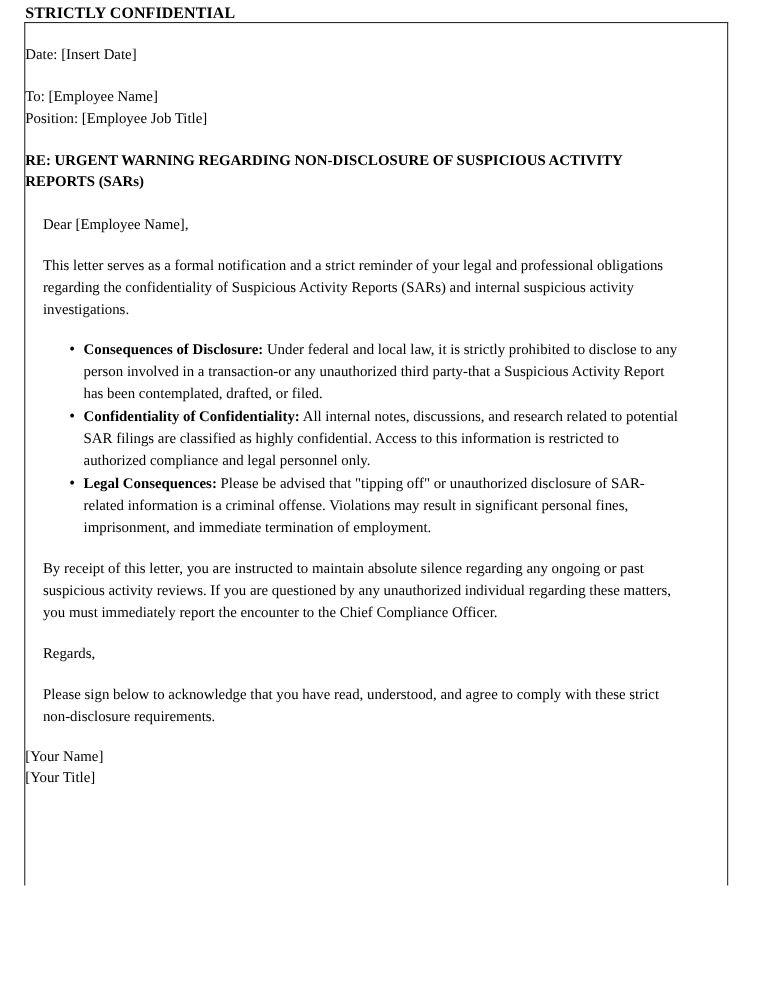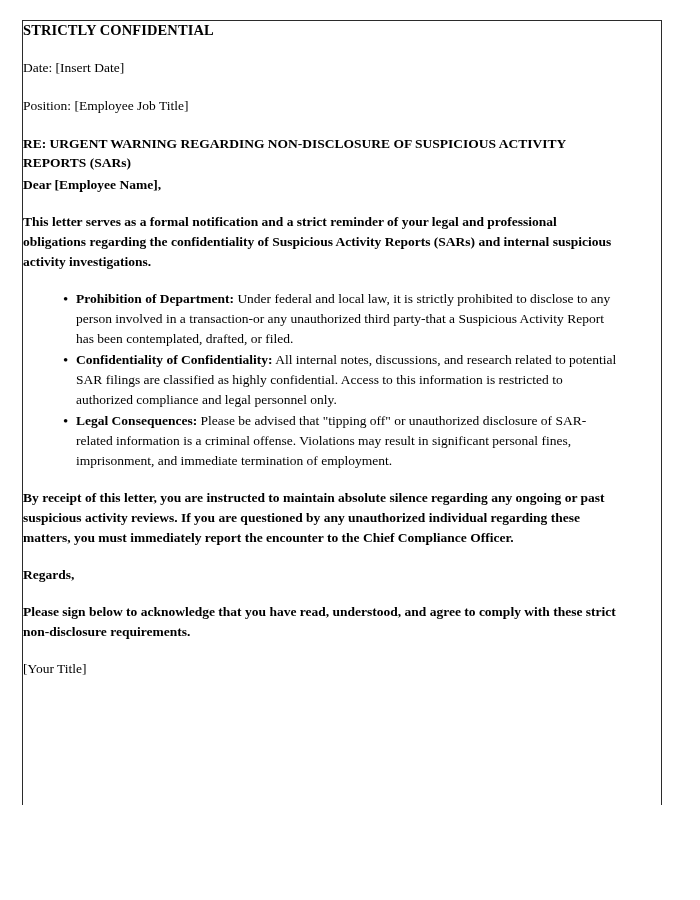--- a/index.html
+++ b/index.html
@@ -28,21 +28,21 @@
     border-top: 1px solid #2b2b2b;
     border-right: 1px solid #2b2b2b;
     border-bottom: none;
     box-sizing: border-box;
     background: #ffffff;
   }
 
   #doc {
     position: absolute;
     left: 23px;
-    top: 21px;
+    top: 3px;
     width: 596px;
   }
 
   .title {
     font-size: 14.5px;
     font-weight: bold;
     letter-spacing: 0.1px;
     margin: 0 0 18px 0;
     line-height: 1.3;
   }
@@ -54,29 +54,28 @@
   }
 
   .block {
     margin: 16px 0 18px 0;
   }
 
   .subject {
     font-size: 13.5px;
     font-weight: bold;
     line-height: 19px;
-    margin: 0 0 3px 0;
+    margin: 0 0 20px 0;
   }
 
   p.para {
     font-size: 13.5px;
     line-height: 20px;
-    margin: 0 0 17px 0;
+    margin: 0 0 17px 16px;
     text-align: left;
-    font-weight: bold;
   }
 
   ul.mandates {
     margin: 0 0 17px 0;
     padding-left: 40px;
     list-style: none;
   }
   ul.mandates > li {
     position: relative;
     font-size: 13.5px;
@@ -106,48 +105,50 @@
 
 <div id="doc">
 
   <div class="title">STRICTLY CONFIDENTIAL</div>
 
   <div class="block">
     <p class="line">Date: [Insert Date]</p>
   </div>
 
   <div class="block">
+    <p class="line">To: [Employee Name]</p>
     <p class="line">Position: [Employee Job Title]</p>
   </div>
 
   <div class="subject">RE: URGENT WARNING REGARDING NON-DISCLOSURE OF SUSPICIOUS ACTIVITY REPORTS (SARs)</div>
 
   <p class="para">Dear [Employee Name],</p>
 
   <p class="para">This letter serves as a formal notification and a strict reminder of your legal and professional obligations regarding the confidentiality of Suspicious Activity Reports (SARs) and internal suspicious activity investigations.</p>
 
 
   <ul class="mandates">
     <li>
       <span class="bullet">•</span>
-      <span class="lead">Prohibition of Department:</span><span class="body"> Under federal and local law, it is strictly prohibited to disclose to any person involved in a transaction-or any unauthorized third party-that a Suspicious Activity Report has been contemplated, drafted, or filed.</span>
+      <span class="lead">Consequences of Disclosure:</span><span class="body"> Under federal and local law, it is strictly prohibited to disclose to any person involved in a transaction-or any unauthorized third party-that a Suspicious Activity Report has been contemplated, drafted, or filed.</span>
     </li>
     <li>
       <span class="bullet">•</span>
       <span class="lead">Confidentiality of Confidentiality:</span><span class="body"> All internal notes, discussions, and research related to potential SAR filings are classified as highly confidential. Access to this information is restricted to authorized compliance and legal personnel only.</span>
     </li>
     <li>
       <span class="bullet">•</span>
       <span class="lead">Legal Consequences:</span><span class="body"> Please be advised that "tipping off" or unauthorized disclosure of SAR-related information is a criminal offense. Violations may result in significant personal fines, imprisonment, and immediate termination of employment.</span>
     </li>
   </ul>
 
   <p class="para">By receipt of this letter, you are instructed to maintain absolute silence regarding any ongoing or past suspicious activity reviews. If you are questioned by any unauthorized individual regarding these matters, you must immediately report the encounter to the Chief Compliance Officer.</p>
 
   <p class="para">Regards,</p>
 
   <p class="para">Please sign below to acknowledge that you have read, understood, and agree to comply with these strict non-disclosure requirements.</p>
 
   <div class="sig">
+    <p class="line">[Your Name]</p>
     <p class="line">[Your Title]</p>
   </div>
 
 </div>
 
 </body></html>

